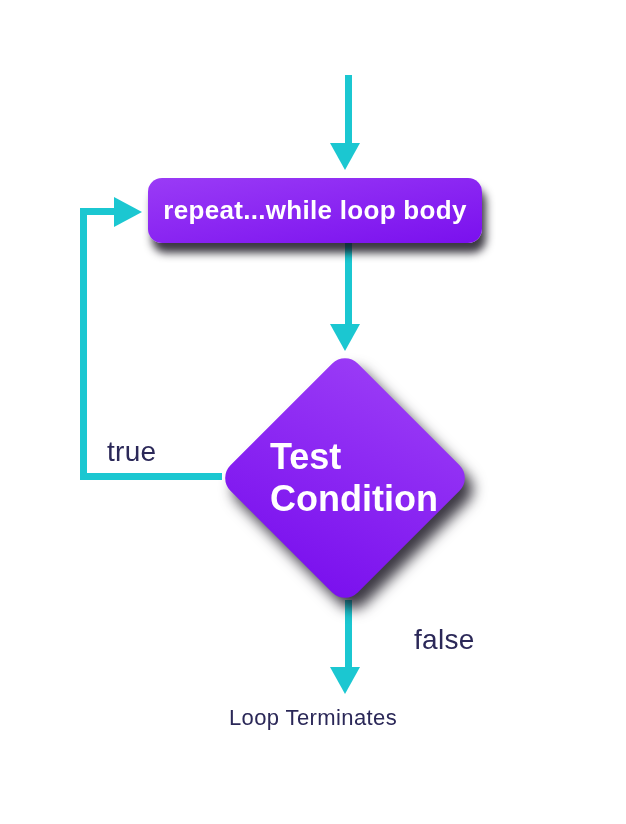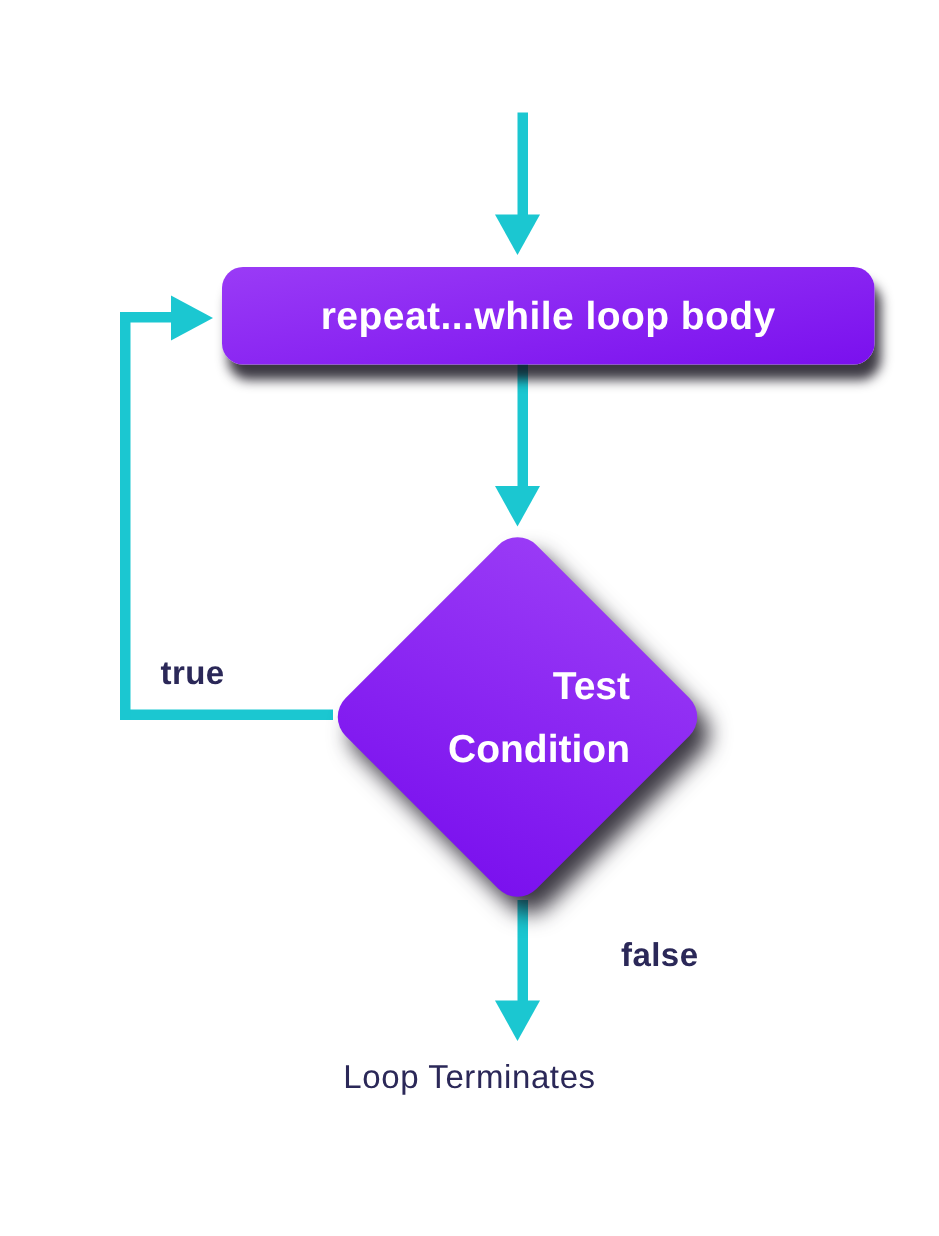--- a/index.html
+++ b/index.html
@@ -35,21 +35,21 @@
   .head.right {
     border-top: 15px solid transparent;
     border-bottom: 15px solid transparent;
     border-left: 28px solid var(--arrow, #1BC7D1);
   }
 
   
   .node-rect {
     position: absolute;
     left: 148px; top: 178px;
-    width: 435px; height: 65px;
+    width: 334px; height: 65px;
     border-radius: 14px;
     background: linear-gradient(170deg, var(--node-gradient-start, #9A3BF6), var(--node-gradient-end, #7A10EE));
     box-shadow: 4px 10px 8px var(--shadow, rgba(17,14,26,0.82));
     display: flex; align-items: center; justify-content: center;
     color: var(--node-text, #fff);
     font-size: 26px; font-weight: 700; letter-spacing: 0.3px;
   }
 
   
   .diamond-wrap {
@@ -60,31 +60,31 @@
   }
   .diamond-bg {
     position: absolute; inset: 0;
     transform: rotate(45deg);
     border-radius: 18px;
     background: linear-gradient(160deg, var(--node-gradient-start, #9A3BF6), var(--node-gradient-end, #7A10EE));
   }
   .diamond-label {
     position: absolute; inset: 0;
     display: flex; align-items: center; justify-content: center;
-    text-align: right;
+    text-align: left;
     color: var(--node-text, #fff);
-    font-size: 26px; font-weight: 700; line-height: 42px;
+    font-size: 36px; font-weight: 700; line-height: 42px;
   }
   .diamond-label span { display: inline-block; width: 150px; }
 
   
   .edge-label {
     position: absolute;
     color: var(--label-text, #2B2858);
-    font-size: 22px; font-weight: 700; letter-spacing: 0.3px;
+    font-size: 28px; font-weight: 400; letter-spacing: 0.3px;
   }
   .edge-label.true-label  { left: 107px; top: 436px; }
   .edge-label.false-label { left: 366px; top: 624px; margin-left: 48px; }
 
   
   .terminal-text {
     position: absolute;
     left: 0; right: 0; top: 705px;
     text-align: center;
     color: var(--label-text, #2B2858);

